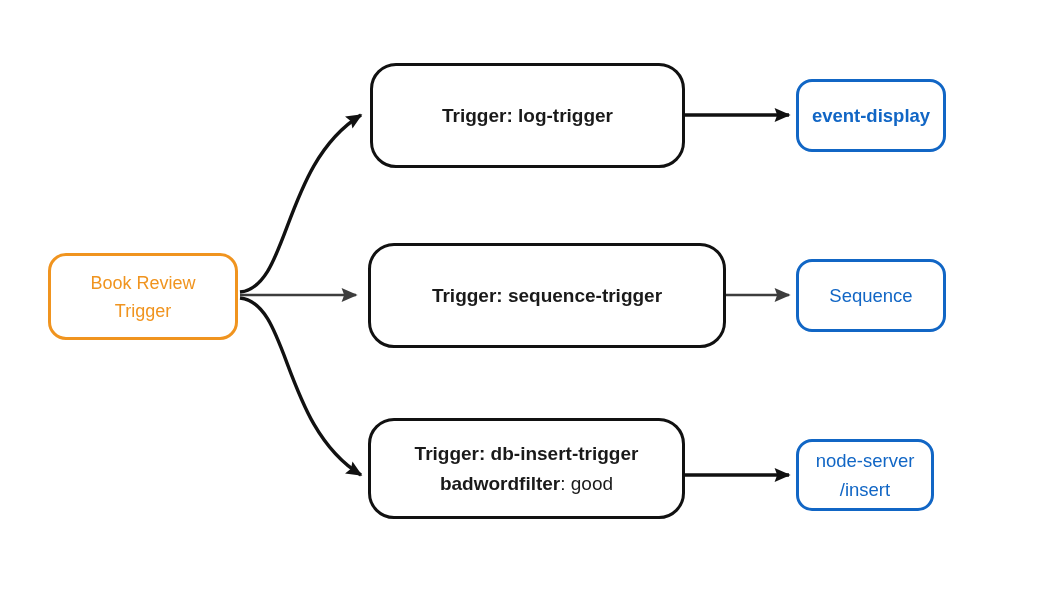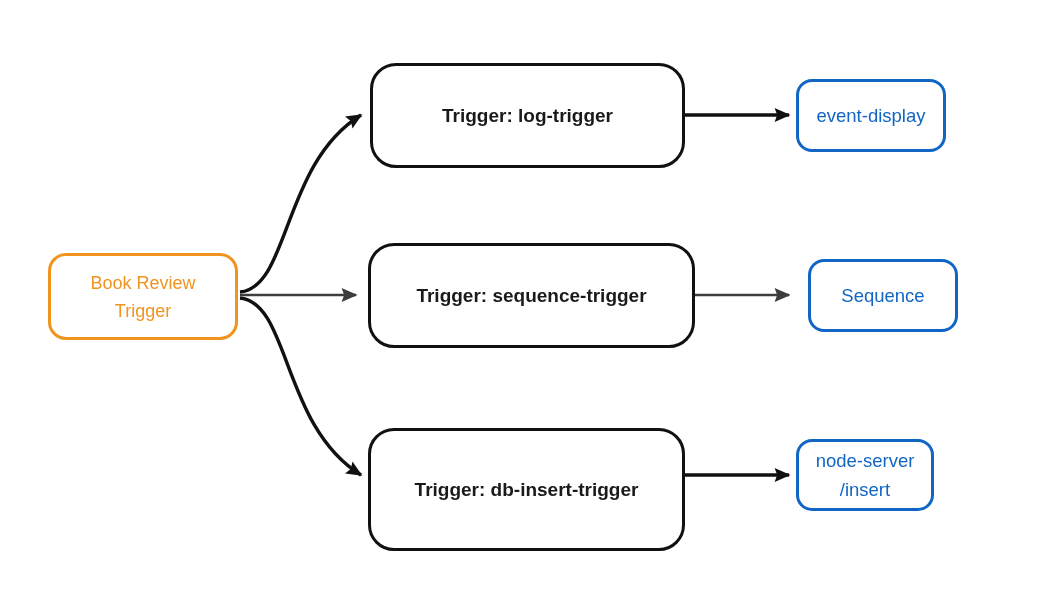--- a/index.html
+++ b/index.html
@@ -25,28 +25,28 @@
   .broker{
     left:48px;top:253px;width:190px;height:87px;
     border:3px solid #F0941F;border-radius:18px;
     color:#F0941F;font-size:18px;line-height:28px;
   }
   .trigger{
     border:3.2px solid #111111;border-radius:26px;
     color:#1a1a1a;font-size:19px;line-height:30px;
   }
   .t1{left:370px;top:63px;width:315px;height:105px;}
-  .t2{left:368px;top:243px;width:327px;height:105px;}
-  .t3{left:368px;top:428px;width:317px;height:123px;}
+  .t2{left:368px;top:243px;width:358px;height:105px;}
+  .t3{left:368px;top:418px;width:317px;height:101px;}
   .sink{
     border:3px solid #1166C5;border-radius:16px;
     color:#1166C5;font-size:18.5px;line-height:29px;
   }
-  .s1{left:796px;top:79px;width:150px;height:73px;}
-  .s2{left:796px;top:259px;width:150px;height:73px;margin-left:12px;}
+  .s1{left:796px;top:79px;width:150px;height:73px;font-weight:bold;}
+  .s2{left:796px;top:259px;width:150px;height:73px;}
   .s3{left:796px;top:439px;width:138px;height:72px;}
   .line b{font-weight:bold;text-align:right;}
 </style>
 </head>
 <body>
 
 <div class="canvas">
 
   <svg class="edges" width="1043" height="613" viewBox="0 0 1043 613">
     <defs>
@@ -79,20 +79,21 @@
   <div class="node trigger t1">
     <div class="line"><b>Trigger: log-trigger</b></div>
   </div>
 
   <div class="node trigger t2">
     <div class="line"><b>Trigger: sequence-trigger</b></div>
   </div>
 
   <div class="node trigger t3">
     <div class="line"><b>Trigger: db-insert-trigger</b></div>
+    <div class="line"><b>badwordfilter</b><span>: good</span></div>
   </div>
 
   <div class="node sink s1">
     <div class="line">event-display</div>
   </div>
 
   <div class="node sink s2">
     <div class="line">Sequence</div>
   </div>
 

